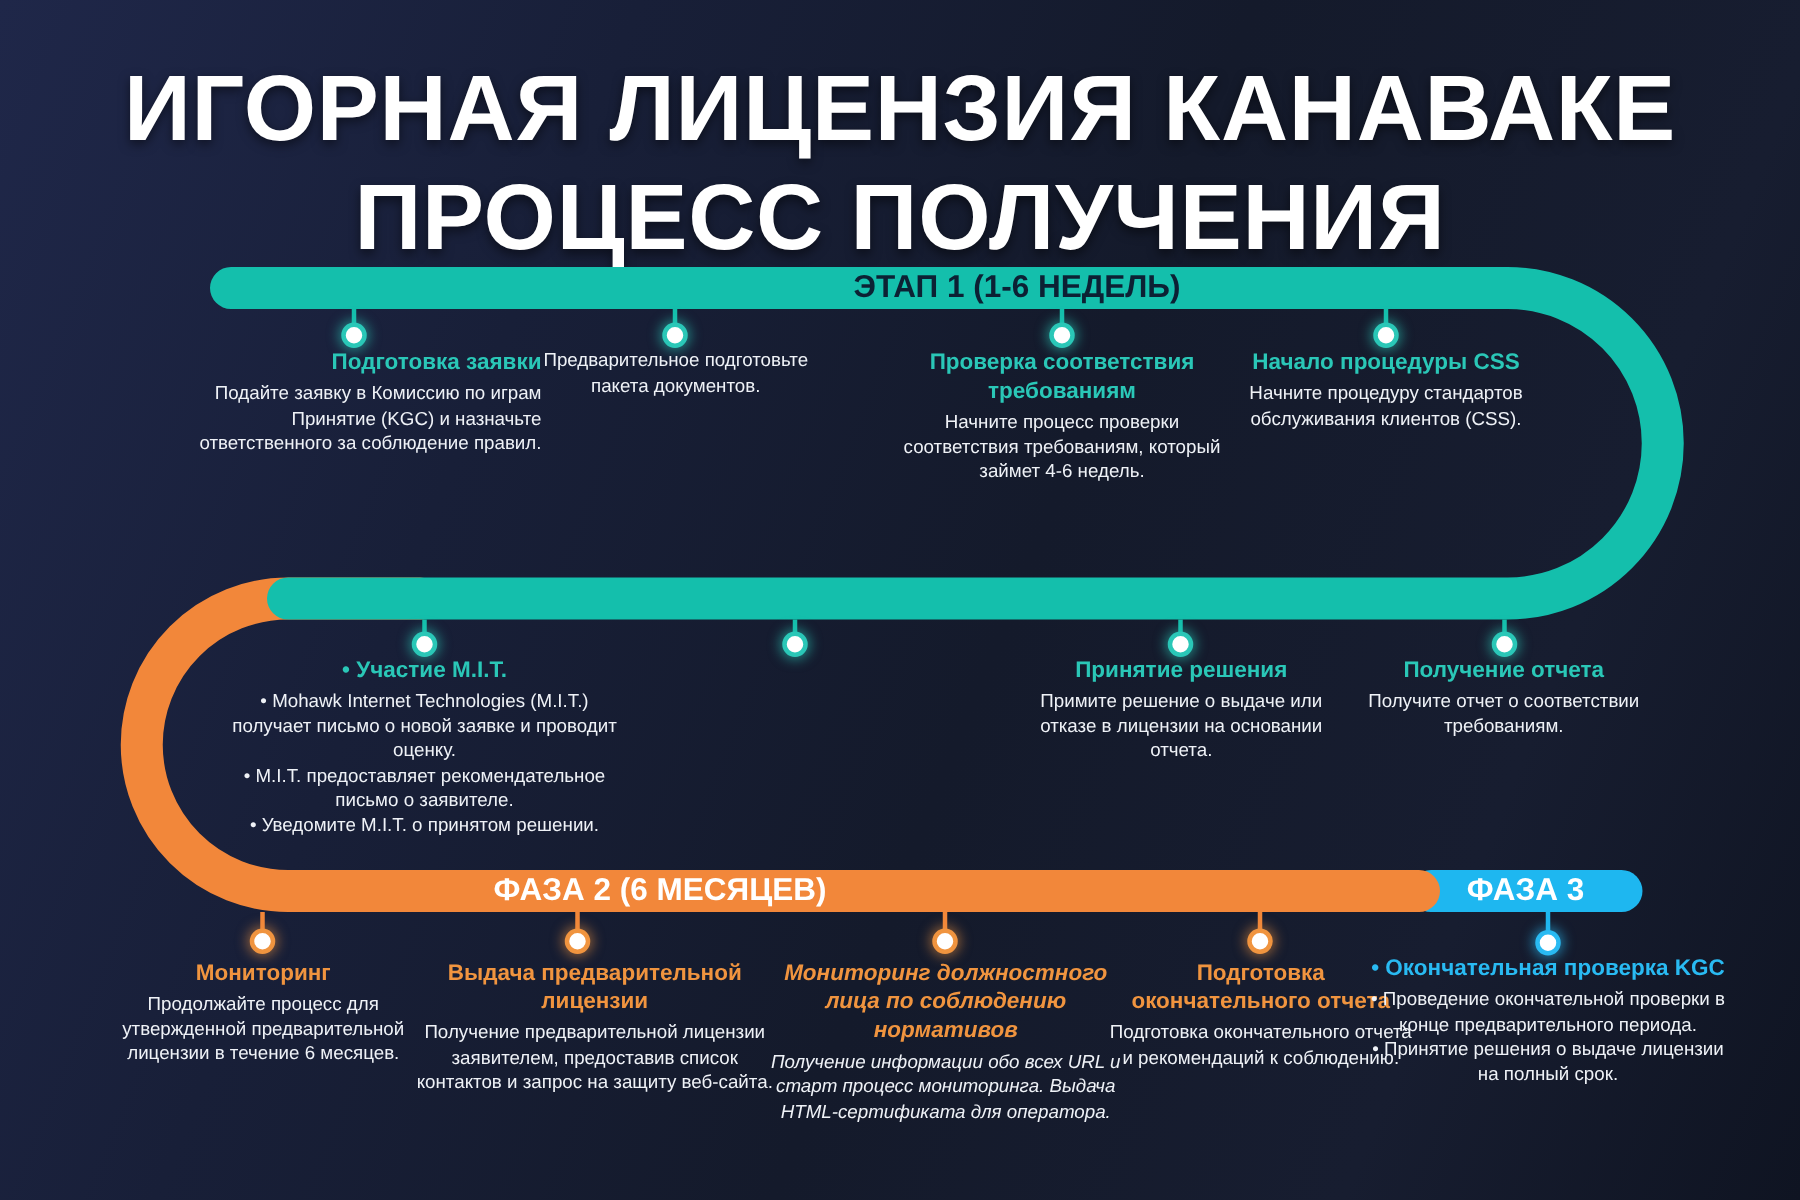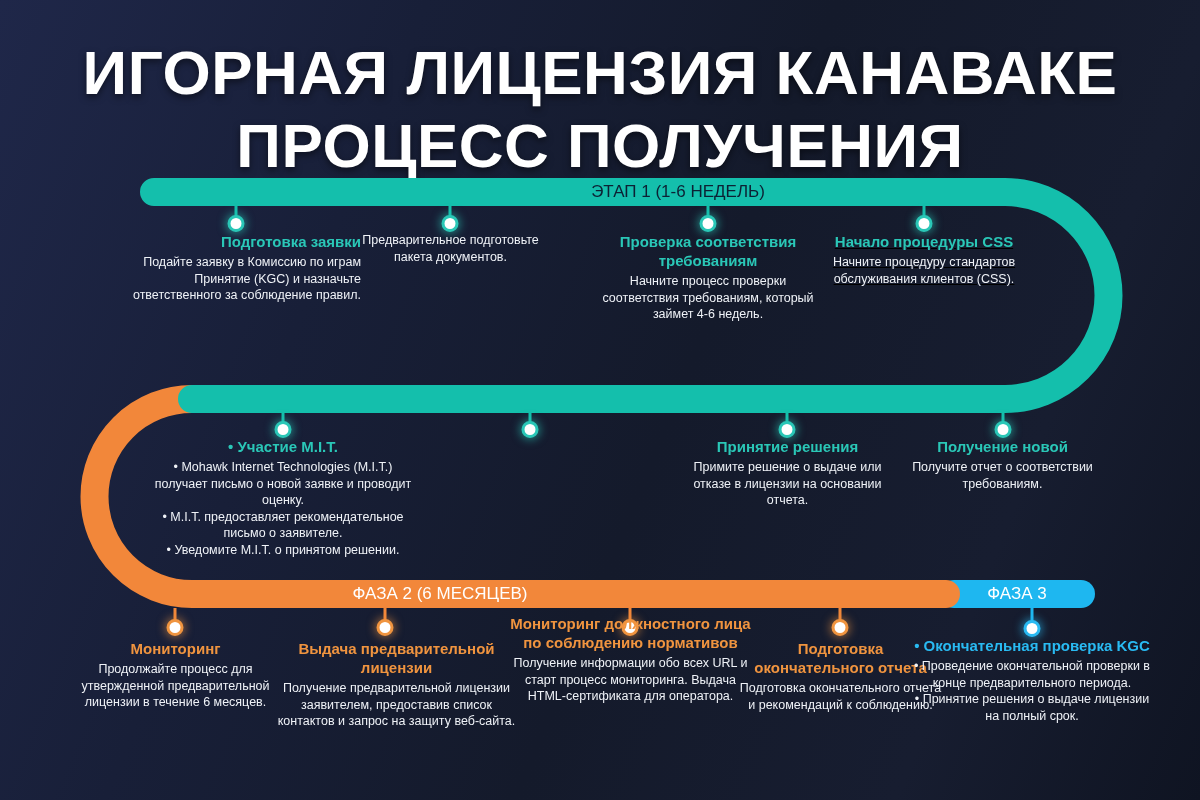--- a/index.html
+++ b/index.html
@@ -5,21 +5,21 @@
   html,body{margin:0;padding:0;}
   body{width:1200px;height:800px;overflow:hidden;
        font-family:"Liberation Sans","DejaVu Sans",sans-serif;}
   .canvas{position:relative;width:1200px;height:800px;
     background:linear-gradient(112deg,#1f2749 0%,#181f38 28%,#141a2b 55%,#171d30 80%,#0f1422 100%);}
   .page-title{position:absolute;top:36px;left:0;width:1200px;text-align:center;
     color:#ffffff;font-size:62px;font-weight:bold;line-height:1.18;letter-spacing:.5px;
     text-shadow:0 3px 7px rgba(0,0,0,.5);margin:0;}
   svg.track{position:absolute;left:0;top:0;}
   .band-label{position:absolute;transform:translateX(-50%);white-space:nowrap;
-    font-size:17px;font-weight:normal;line-height:28px;height:28px;}
+    font-size:21px;font-weight:bold;line-height:28px;height:28px;}
   .band-label.dark{color:#0C2134;}
   .band-label.light{color:#ffffff;}
   .node{position:absolute;transform:translateX(-50%);display:flex;flex-direction:column;align-items:center;}
   .nline{width:3px;}
   .ndot{width:11px;height:11px;border-radius:50%;background:#ffffff;margin-top:-1px;}
   .node.teal .nline{background:#14BFAC;}
   .node.teal .ndot{border:3px solid #2AC7B7;box-shadow:0 0 8px 2px rgba(42,199,183,.55);}
   .node.orange .nline{background:#F2873A;}
   .node.orange .ndot{border:3px solid #F0943F;box-shadow:0 0 8px 2px rgba(240,148,63,.5);}
   .node.blue .nline{background:#1EB7F0;}
@@ -108,49 +108,49 @@
     <div class="ititle teal">Подготовка заявки</div>
     <div class="ibody">Подайте заявку в Комиссию по играм Принятие (KGC) и назначьте ответственного за соблюдение правил.</div>
   </div>
   <div class="item" style="left:358px;top:232px;width:185px;">
     <div class="ibody">Предварительное подготовьте пакета документов.</div>
   </div>
   <div class="item" style="left:593px;top:232px;width:230px;">
     <div class="ititle teal">Проверка соответствия требованиям</div>
     <div class="ibody">Начните процесс проверки соответствия требованиям, который займет 4-6 недель.</div>
   </div>
-  <div class="item" style="left:804px;top:232px;width:240px;text-decoration:underline;">
+  <div class="item" style="left:804px;top:232px;width:240px;">
     <div class="ititle teal">Начало процедуры CSS</div>
     <div class="ibody">Начните процедуру стандартов обслуживания клиентов (CSS).</div>
   </div>
 
   <div class="item" style="left:148px;top:437px;width:270px;">
     <div class="ititle teal">• Участие M.I.T.</div>
     <div class="ibody">• Mohawk Internet Technologies (M.I.T.) получает письмо о новой заявке и проводит оценку.
 • M.I.T. предоставляет рекомендательное письмо о заявителе.
 • Уведомите M.I.T. о принятом решении.</div>
   </div>
   <div class="item" style="left:675px;top:437px;width:225px;">
     <div class="ititle teal">Принятие решения</div>
     <div class="ibody">Примите решение о выдаче или отказе в лицензии на основании отчета.</div>
   </div>
   <div class="item" style="left:890px;top:437px;width:225px;">
-    <div class="ititle teal">Получение новой</div>
+    <div class="ititle teal">Получение отчета</div>
     <div class="ibody">Получите отчет о соответствии требованиям.</div>
   </div>
 
   <div class="item" style="left:63px;top:639px;width:225px;">
     <div class="ititle orange">Мониторинг</div>
     <div class="ibody">Продолжайте процесс для утвержденной предварительной лицензии в течение 6 месяцев.</div>
   </div>
   <div class="item" style="left:274px;top:639px;width:245px;">
     <div class="ititle orange">Выдача предварительной лицензии</div>
     <div class="ibody">Получение предварительной лицензии заявителем, предоставив список контактов и запрос на защиту веб-сайта.</div>
   </div>
-  <div class="item" style="left:508px;top:614px;width:245px;">
+  <div class="item" style="left:508px;top:639px;width:245px;font-style:italic;">
     <div class="ititle orange" style="margin-left:auto;margin-right:auto;max-width:245px;">Мониторинг должностного лица по соблюдению нормативов</div>
     <div class="ibody">Получение информации обо всех URL и старт процесс мониторинга. Выдача HTML-сертификата для оператора.</div>
   </div>
   <div class="item" style="left:738px;top:639px;width:205px;">
     <div class="ititle orange">Подготовка окончательного отчета</div>
     <div class="ibody">Подготовка окончательного отчета и рекомендаций к соблюдению.</div>
   </div>
   <div class="item" style="left:912px;top:636px;width:240px;">
     <div class="ititle blue">• Окончательная проверка KGC</div>
     <div class="ibody">• Проведение окончательной проверки в конце предварительного периода.

